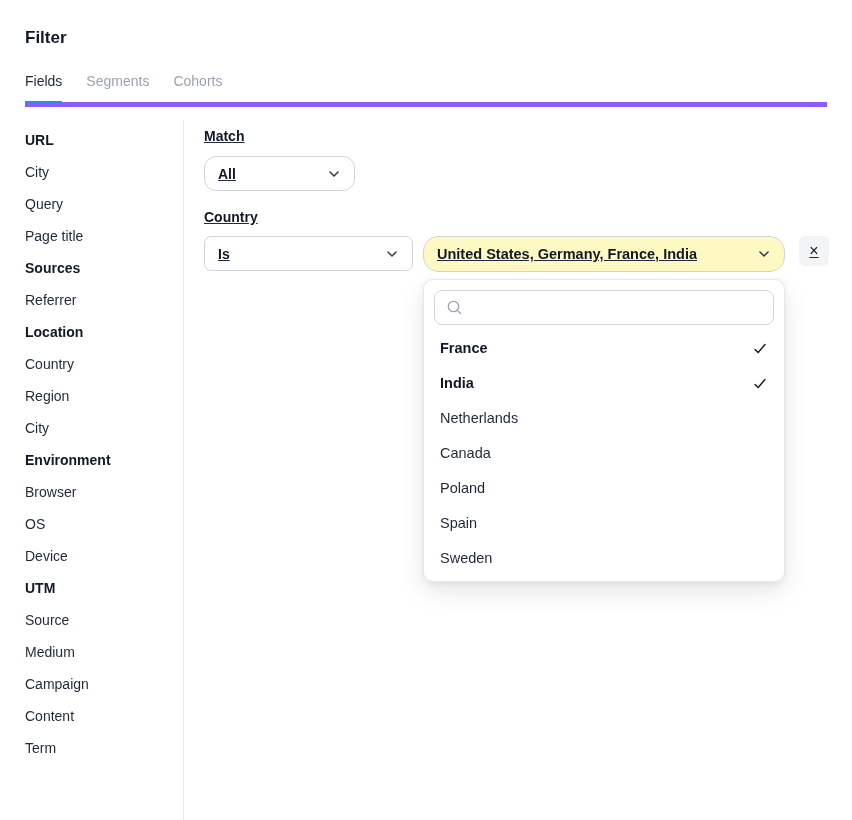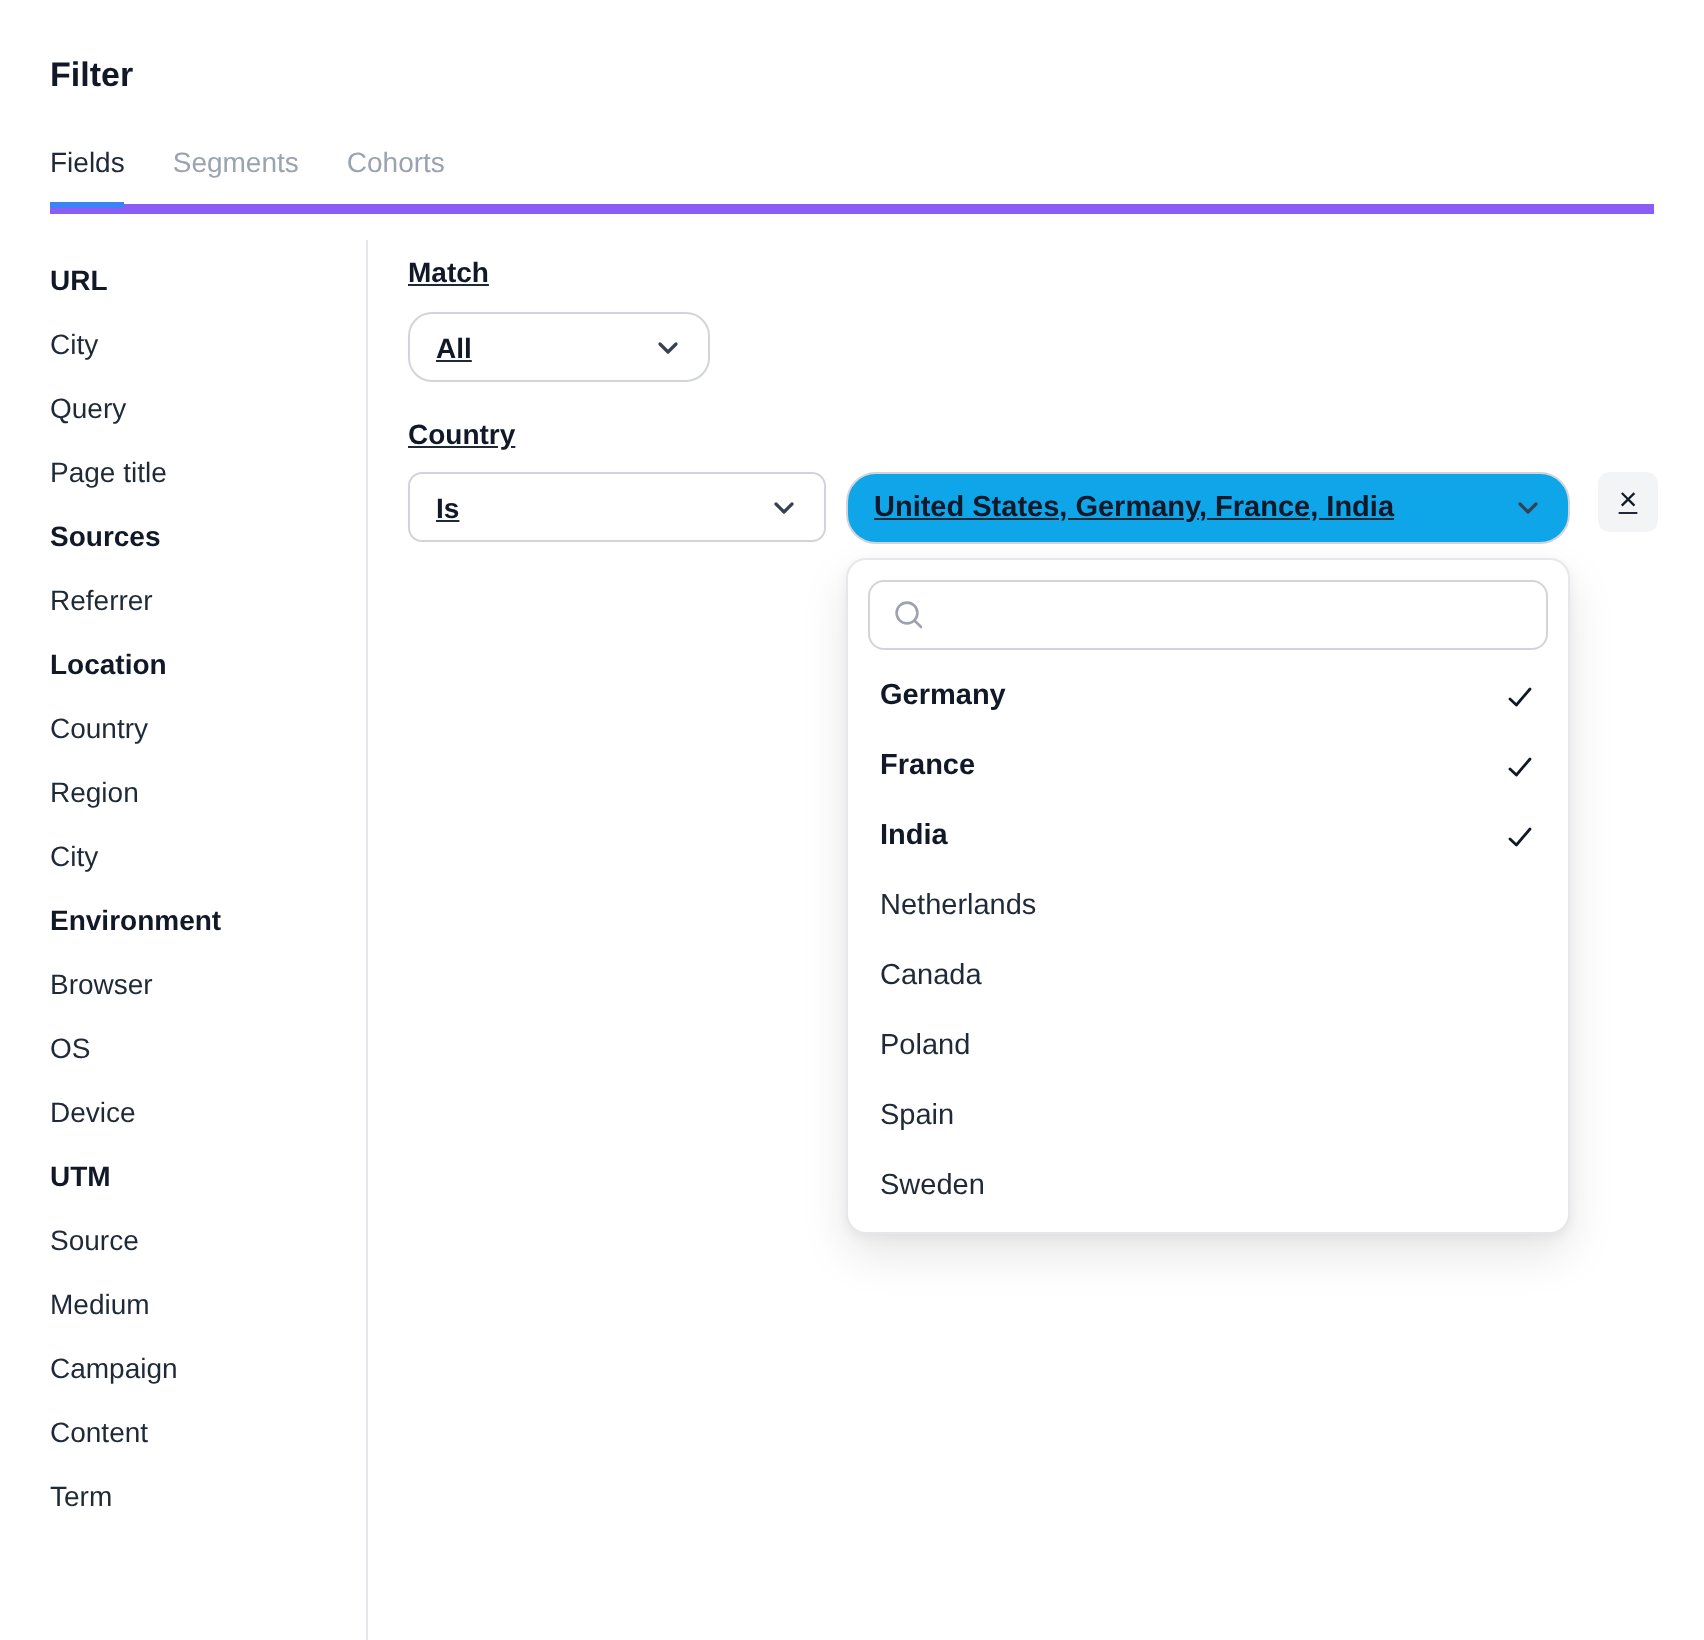--- a/index.html
+++ b/index.html
@@ -42,21 +42,21 @@
     display: flex; align-items: center; justify-content: space-between;
     padding: 0 13px; font-size: 14px; font-weight: 600; color: #111827; cursor: pointer;
   }
   .match-select { width: 151px; border-radius: 12px; }
   .country-section { margin-top: 18px; }
   .field-label.country { margin-bottom: 11px; }
   .filter-row { display: flex; align-items: flex-start; }
   .op-select { width: 209px; }
   .combo-wrap { position: relative; margin-left: 10px; }
   .combo {
-    width: 362px; height: 36px; background: #0ea5e9;
+    width: 362px; height: 36px; background: #fef9c3;
     font-size: 14.5px;
     border-radius: 15px;
   }
   .chevron { flex-shrink: 0; margin-left: 8px; }
   .close-btn {
     margin-left: 14px; width: 30px; height: 30px; border: none; border-radius: 6px;
     background: #f3f4f6; color: #111827; font-size: 16px; line-height: 1;
     display: flex; align-items: center; justify-content: center; cursor: pointer;
     font-family: inherit; padding: 0;
   }
@@ -166,26 +166,20 @@
             <div class="panel">
               <div class="search-box">
                 <svg width="17" height="17" viewBox="0 0 17 17" fill="none">
                     <circle cx="7.5" cy="7.5" r="5.2" stroke="#9ca3af" stroke-width="1.3"></circle>
                     <path d="M11.5 11.5l3 3" stroke="#9ca3af" stroke-width="1.3" stroke-linecap="round"></path>
                   </svg>
                 <input type="text" placeholder="" style="">
               </div>
               <ul class="options">
                 <li class="option selected">
-                  <span>Germany</span>
-                  <svg class="check" width="16" height="16" viewBox="0 0 16 16" fill="none">
-                      <path d="M3 9.5l3.2 3L13 4.5" stroke="#111827" stroke-width="1.4" stroke-linecap="round" stroke-linejoin="round"></path>
-                    </svg>
-                </li>
-                <li class="option selected">
                   <span>France</span>
                   <svg class="check" width="16" height="16" viewBox="0 0 16 16" fill="none">
                       <path d="M3 9.5l3.2 3L13 4.5" stroke="#111827" stroke-width="1.4" stroke-linecap="round" stroke-linejoin="round"></path>
                     </svg>
                 </li>
                 <li class="option selected">
                   <span>India</span>
                   <svg class="check" width="16" height="16" viewBox="0 0 16 16" fill="none">
                       <path d="M3 9.5l3.2 3L13 4.5" stroke="#111827" stroke-width="1.4" stroke-linecap="round" stroke-linejoin="round"></path>
                     </svg>

